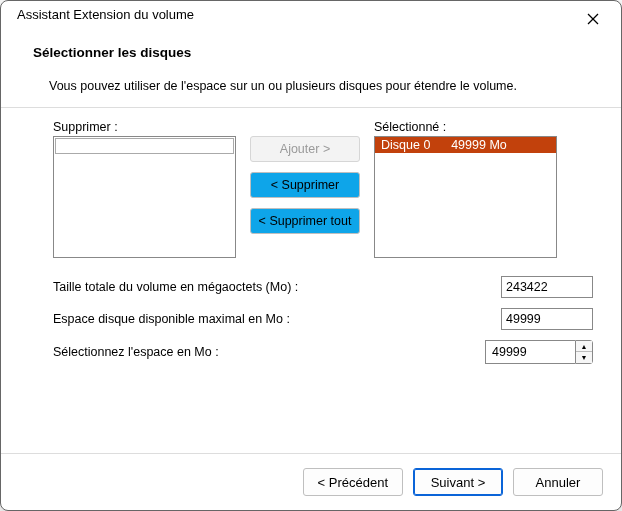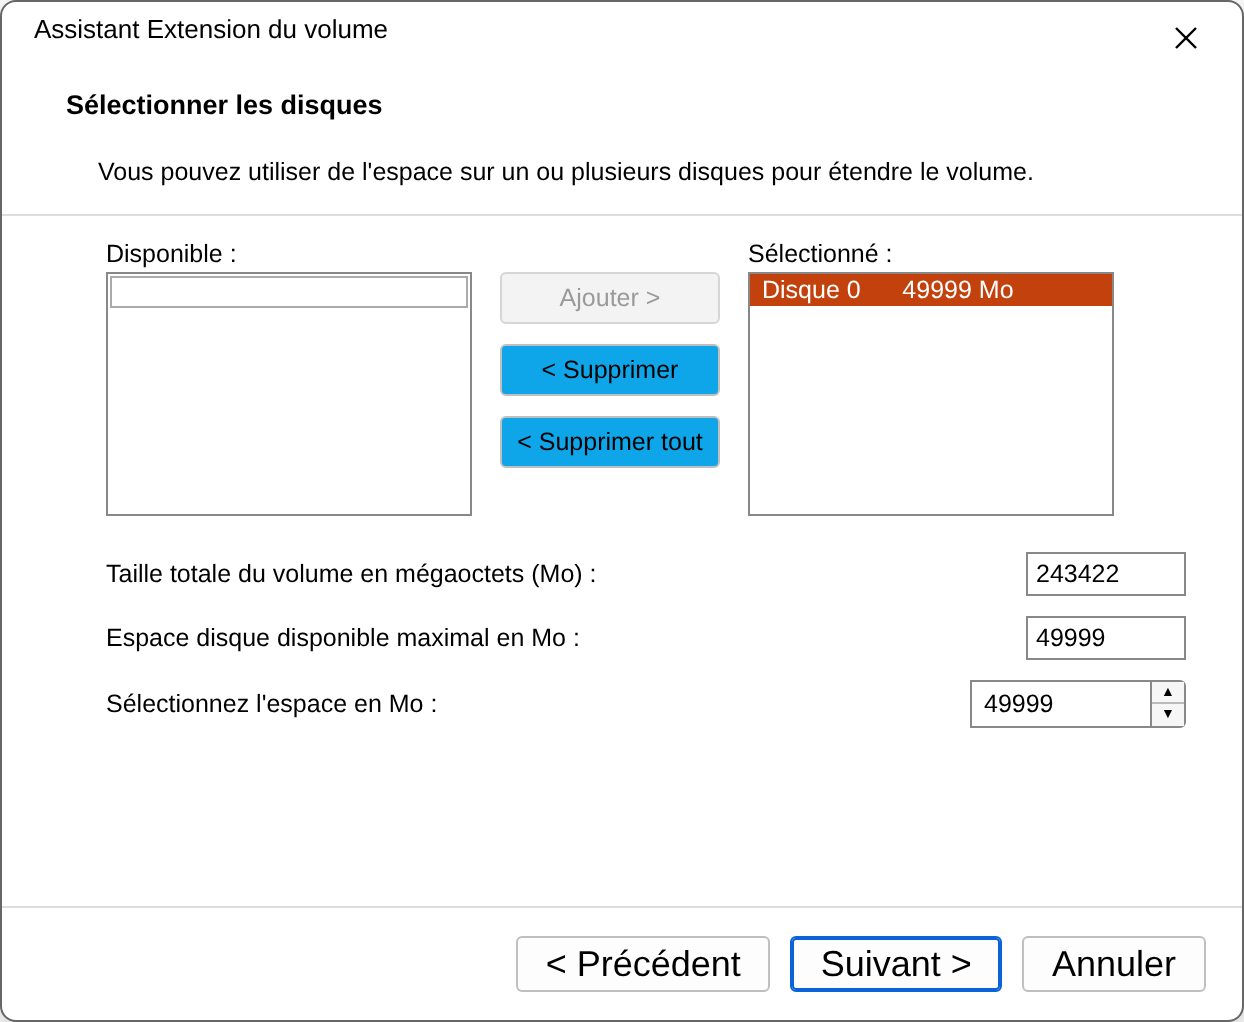--- a/index.html
+++ b/index.html
@@ -119,21 +119,21 @@
   .form-rows { width: 540px; }
   .form-row {
     display: flex;
     align-items: center;
     margin-bottom: 10px;
   }
   .form-label {
     flex: 1;
   }
   .value-box {
-    width: 80px;
+    width: 92px;
     height: 22px;
     border: 1px solid #888;
     background: #fff;
     padding: 2px 4px;
     font-size: 12.5px;
     display: flex;
     align-items: center;
   }
   .spin-wrap {
     display: flex;
@@ -173,21 +173,21 @@
     display: flex;
     justify-content: flex-end;
     gap: 10px;
   }
   .nav-btn {
     min-width: 90px;
     height: 28px;
     border: 1px solid #bfbfbf;
     background: #fdfdfd;
     border-radius: 3px;
-    font-size: 18px;
+    font-size: 13px;
     font-family: inherit;
     padding: 0 14px;
     cursor: default;
   }
   .nav-btn.default {
     border: 1px solid #0a64d8;
     box-shadow: 0 0 0 1px #0a64d8 inset;
   }
 </style>
 </head>
@@ -210,21 +210,21 @@
     <div class="header-desc">Vous pouvez utiliser de l'espace sur un ou plusieurs disques pour étendre le volume.</div>
   </div>
 
   <div class="divider"></div>
 
   <div class="body-section">
 
     <div class="lists-row">
 
       <div class="list-col">
-        <div class="list-label">Disponible :</div>
+        <div class="list-label">Supprimer :</div>
         <div class="listbox">
           <div class="listbox-inner-head"></div>
         </div>
       </div>
 
       <div class="btn-col">
         <button class="mid-btn disabled">Ajouter &gt;</button>
         <button class="mid-btn">&lt; Supprimer</button>
         <button class="mid-btn">&lt; Supprimer tout</button>
       </div>

